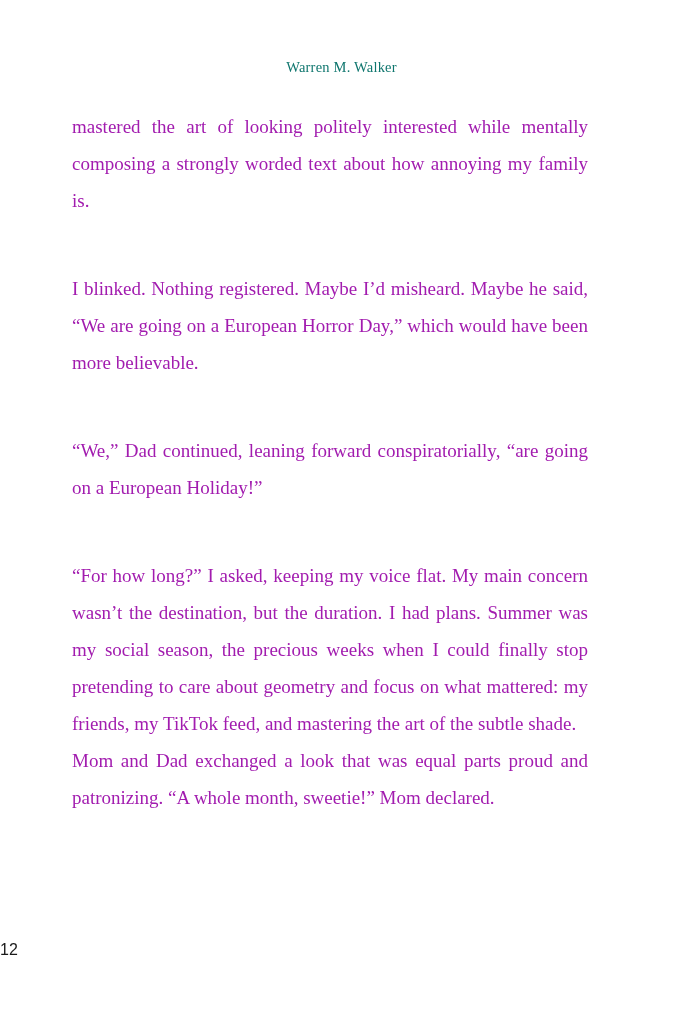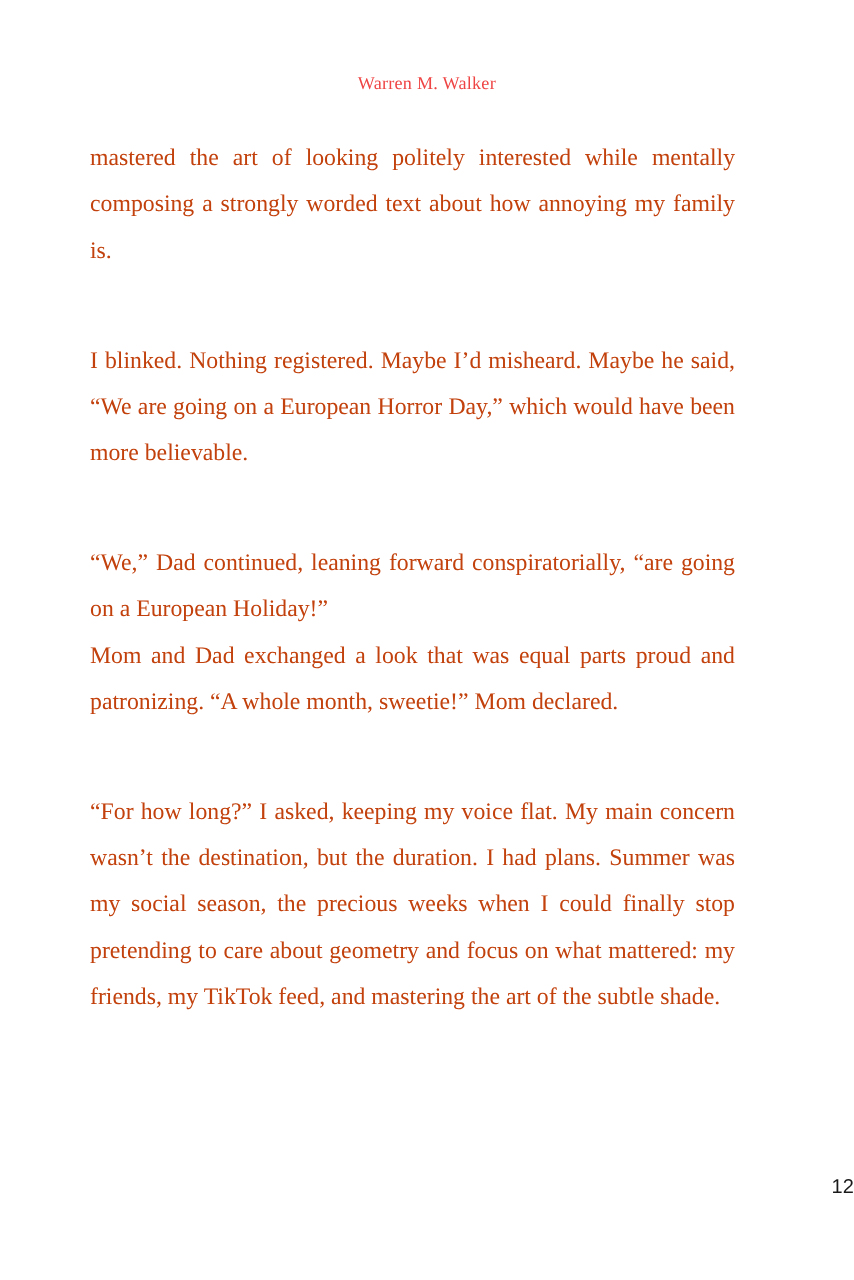--- a/index.html
+++ b/index.html
@@ -20,73 +20,73 @@
   }
   .running-header {
     position: absolute;
     top: 59px;
     left: 0;
     width: 683px;
     text-align: center;
     font-family: "Liberation Serif", "DejaVu Serif", serif;
     font-size: 14.5px;
     letter-spacing: 0.2px;
-    color: #ef4444;
+    color: #0f766e;
   }
   .text-column {
     position: absolute;
     top: 108px;
     left: 72px;
     width: 516px;
   }
   p.body-par {
     margin: 0;
     font-size: 19px;
     line-height: 37px;
     text-align: justify;
     text-justify: inter-word;
-    color: #c2410c;
+    color: #a21caf;
     hyphens: none;
   }
   p.gap-blank {
     margin-top: 51px;
   }
   p.gap-single {
     margin-top: 0px;
   }
   p.last-line-natural {
     text-align-last: left;
   }
   .page-number {
     position: absolute;
     top: 941px;
     left: 0;
     width: 683px;
-    text-align: right;
+    text-align: left;
     font-family: "Liberation Sans", "DejaVu Sans", sans-serif;
     font-size: 16px;
     color: #1a1a1a;
   }
 </style>
 </head>
 <body>
 
 <div class="page">
 
   <div class="running-header">Warren M. Walker</div>
 
   <div class="text-column">
 
     <p class="body-par last-line-natural">mastered the art of looking politely interested while mentally composing a strongly worded text about how annoying my family is.</p>
 
     <p class="body-par gap-blank last-line-natural">I blinked. Nothing registered. Maybe I’d misheard. Maybe he said, “We are going on a European Horror Day,” which would have been more believable.</p>
 
     <p class="body-par gap-blank last-line-natural">“We,” Dad continued, leaning forward conspiratorially, “are going on a European Holiday!”</p>
 
+    <p class="body-par gap-blank last-line-natural">“For how long?” I asked, keeping my voice flat. My main concern wasn’t the destination, but the duration. I had plans. Summer was my social season, the precious weeks when I could finally stop pretending to care about geometry and focus on what mattered: my friends, my TikTok feed, and mastering the art of the subtle shade.</p>
+
     <p class="body-par gap-single last-line-natural">Mom and Dad exchanged a look that was equal parts proud and patronizing. “A whole month, sweetie!” Mom declared.</p>
-
-    <p class="body-par gap-blank last-line-natural">“For how long?” I asked, keeping my voice flat. My main concern wasn’t the destination, but the duration. I had plans. Summer was my social season, the precious weeks when I could finally stop pretending to care about geometry and focus on what mattered: my friends, my TikTok feed, and mastering the art of the subtle shade.</p>
 
   </div>
 
   <div class="page-number">12</div>
 
 </div>
 
 </body></html>

